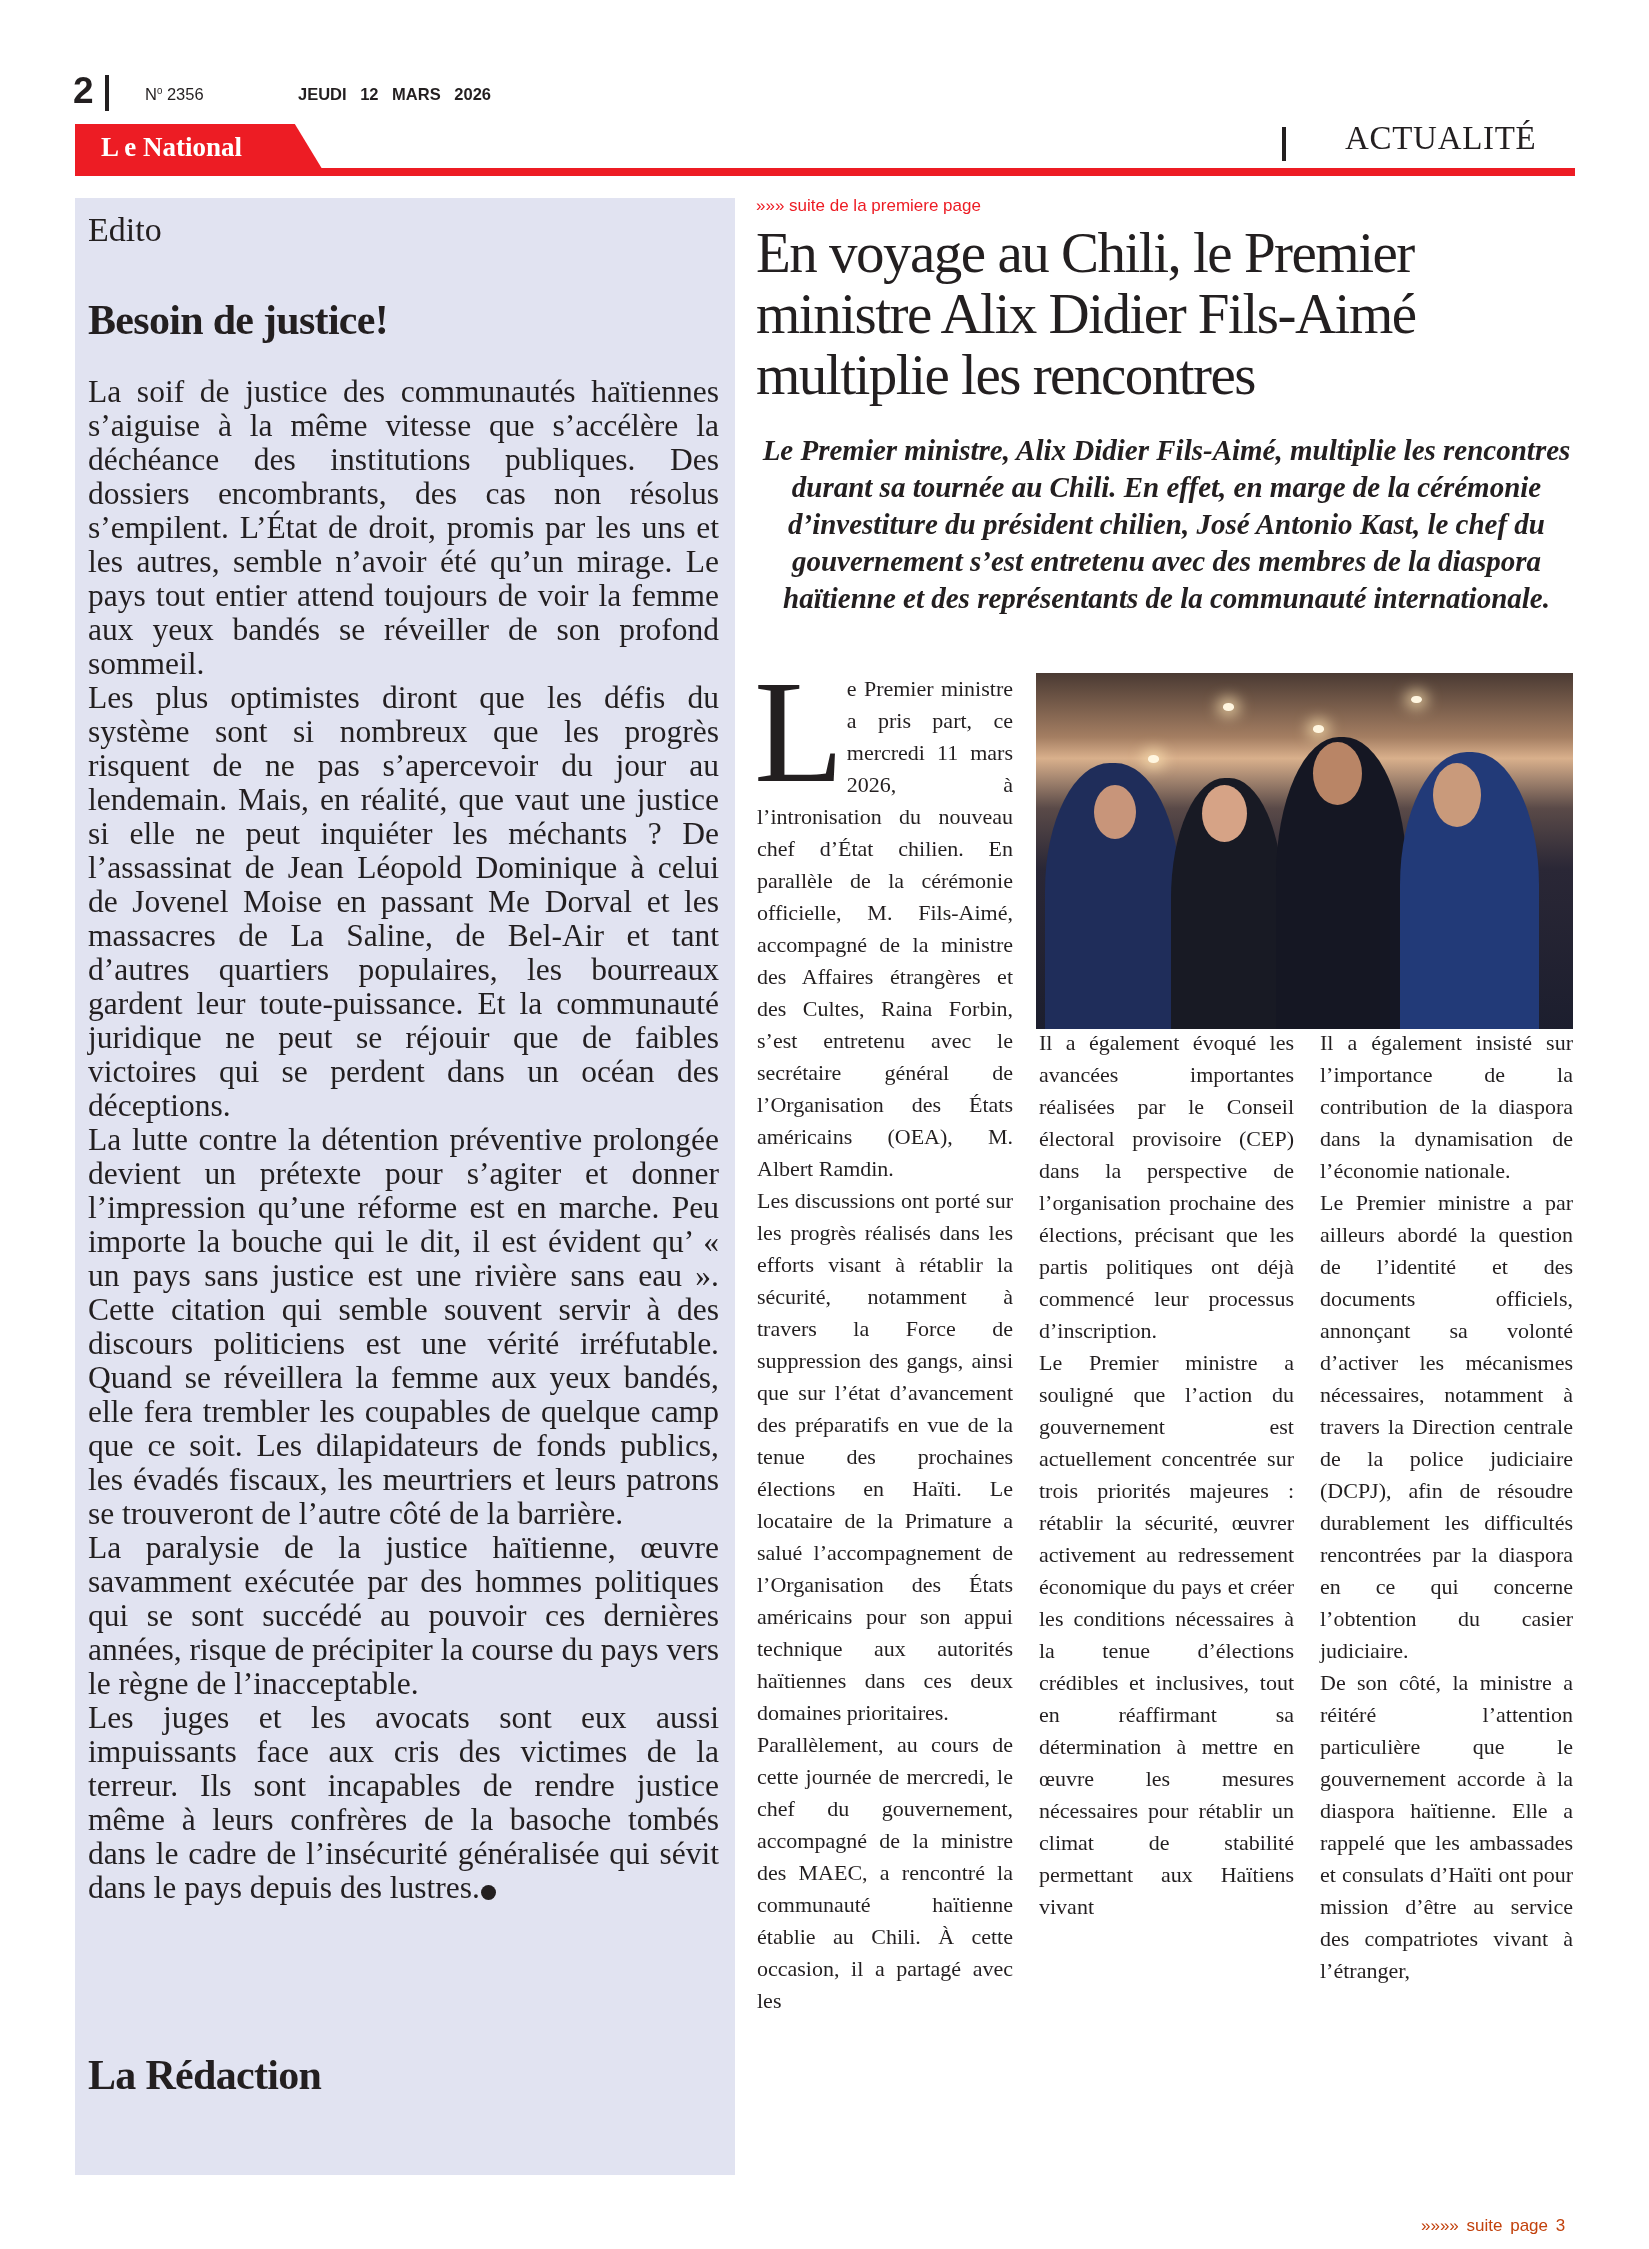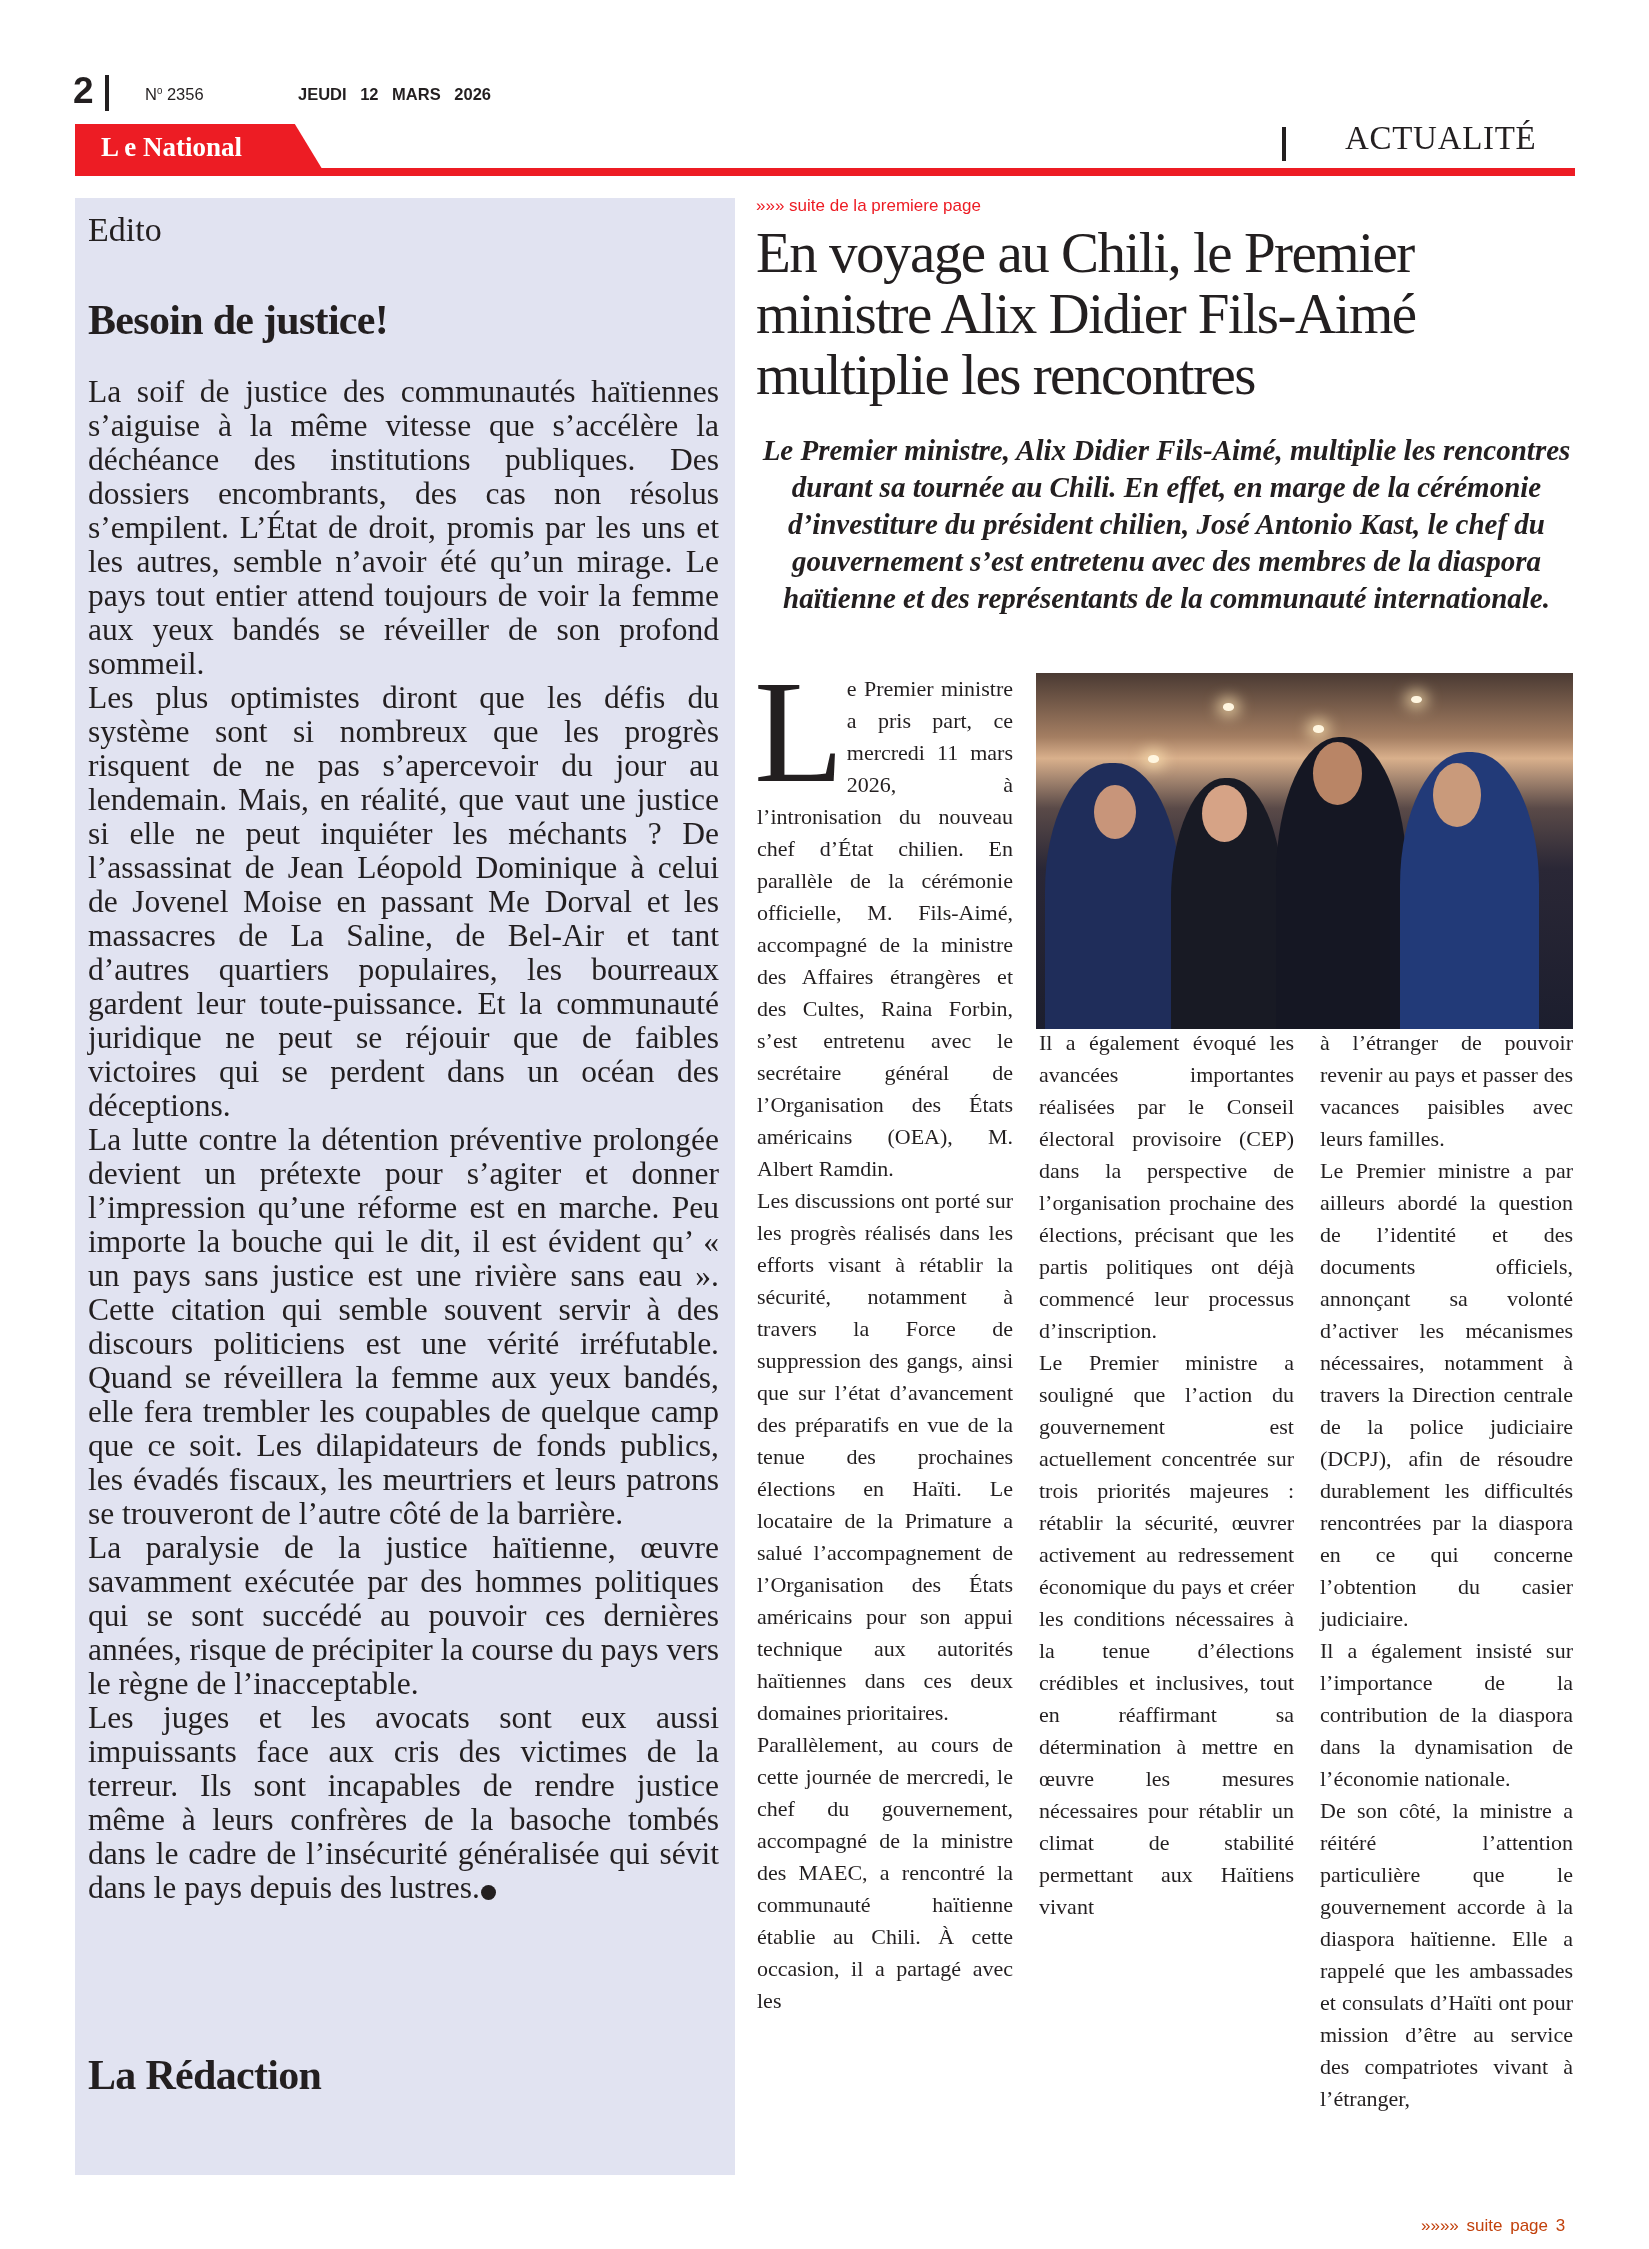--- a/index.html
+++ b/index.html
@@ -98,20 +98,19 @@
   <div class="person" style="left:364px;width:139px;height:277px;background:#223a78"></div>
   <div class="head" style="left:397px;top:90px;width:48px;height:64px;background:#c99a7b"></div>
 </div>
 
 <div class="abs col col2">
   <p>Il a également évoqué les avancées importantes réalisées par le Conseil électoral provisoire (CEP) dans la perspective de l’organisation prochaine des élections, précisant que les partis politiques ont déjà commencé leur processus d’inscription.</p>
   <p>Le Premier ministre a souligné que l’action du gouvernement est actuellement concentrée sur trois priorités majeures : rétablir la sécurité, œuvrer activement au redressement économique du pays et créer les conditions nécessaires à la tenue d’élections crédibles et inclusives, tout en réaffirmant sa détermination à mettre en œuvre les mesures nécessaires pour rétablir un climat de stabilité permettant aux Haïtiens vivant</p>
 </div>
 
 <div class="abs col col3">
-  <p>à l’étranger de pouvoir revenir au pays et passer des vacances paisibles avec leurs familles.</p>
+  <p>Il a également insisté sur l’importance de la contribution de la diaspora dans la dynamisation de l’économie nationale.</p>
   <p>Le Premier ministre a par ailleurs abordé la question de l’identité et des documents officiels, annonçant sa volonté d’activer les mécanismes nécessaires, notamment à travers la Direction centrale de la police judiciaire (DCPJ), afin de résoudre durablement les difficultés rencontrées par la diaspora en ce qui concerne l’obtention du casier judiciaire.</p>
-  <p>Il a également insisté sur l’importance de la contribution de la diaspora dans la dynamisation de l’économie nationale.</p>
   <p>De son côté, la ministre a réitéré l’attention particulière que le gouvernement accorde à la diaspora haïtienne. Elle a rappelé que les ambassades et consulats d’Haïti ont pour mission d’être au service des compatriotes vivant à l’étranger,</p>
 </div>
 
 <div class="abs continues">»»»» suite page 3</div>
 
 
 </body></html>

